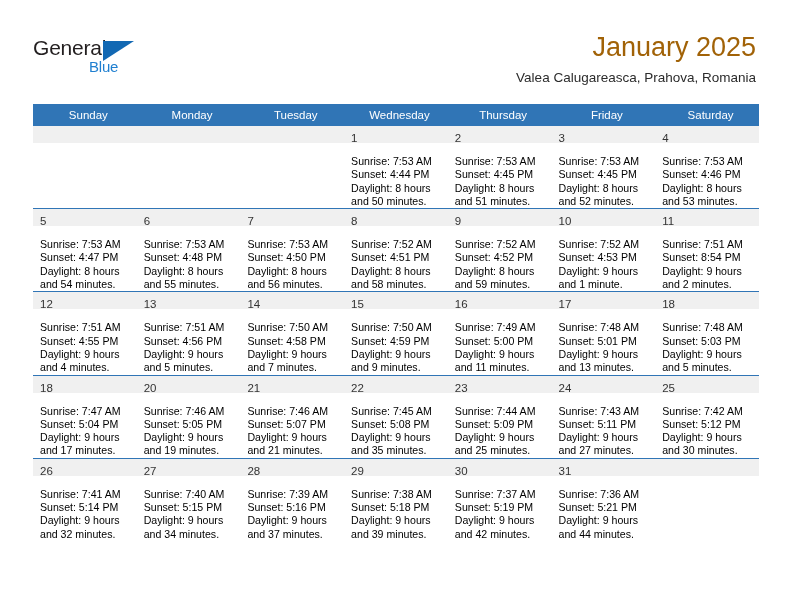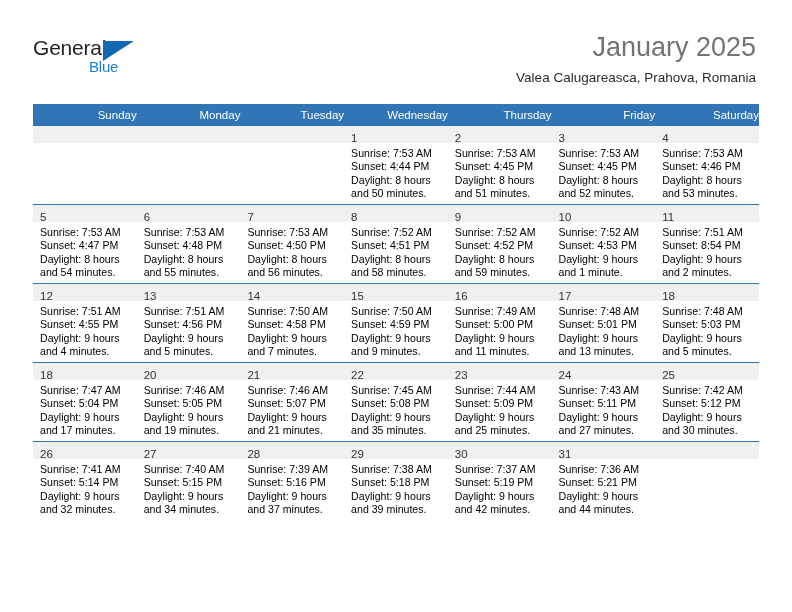--- a/index.html
+++ b/index.html
@@ -67,21 +67,21 @@
   }
 
   .title-block {
     position: absolute;
     right: 36px;
     top: 30px;
     text-align: right;
   }
   .cal-title {
     font-size: 27px;
-    color: #737373;
+    color: #a16207;
     line-height: 34px;
     white-space: nowrap;
   }
   .cal-subtitle {
     font-size: 13.5px;
     color: #2b2b2b;
     line-height: 20px;
     margin-top: 4px;
     white-space: nowrap;
     text-align: right;
@@ -95,21 +95,21 @@
     width: 726px;
     border-collapse: collapse;
     table-layout: fixed;
   }
 
   .calendar th {
     background: #3075b6;
     color: #ffffff;
     font-weight: normal;
     font-size: 11.5px;
-    text-align: right;
+    text-align: center;
     padding: 5px 0 5px 7px;
     height: 12px;
     border: none;
   }
 
   .calendar td {
     vertical-align: top;
     padding: 0;
     border: none;
     border-top: 1px solid #3075b6;
@@ -126,21 +126,21 @@
     height: 17px;
     padding: 2px 0 0 7px;
     box-sizing: border-box;
   }
   .daynum {
     font-size: 11.5px;
     color: #333333;
     line-height: 13px;
   }
   .cell-body {
-    padding: 4px 5px 0 7px;
+    padding: 12px 5px 0 7px;
   }
   .cell-line {
     font-size: 10.6px;
     line-height: 13.3px;
     color: #000000;
     white-space: nowrap;
   }
   td.empty .daynum-band {
     background: #f0f0f0;
   }

